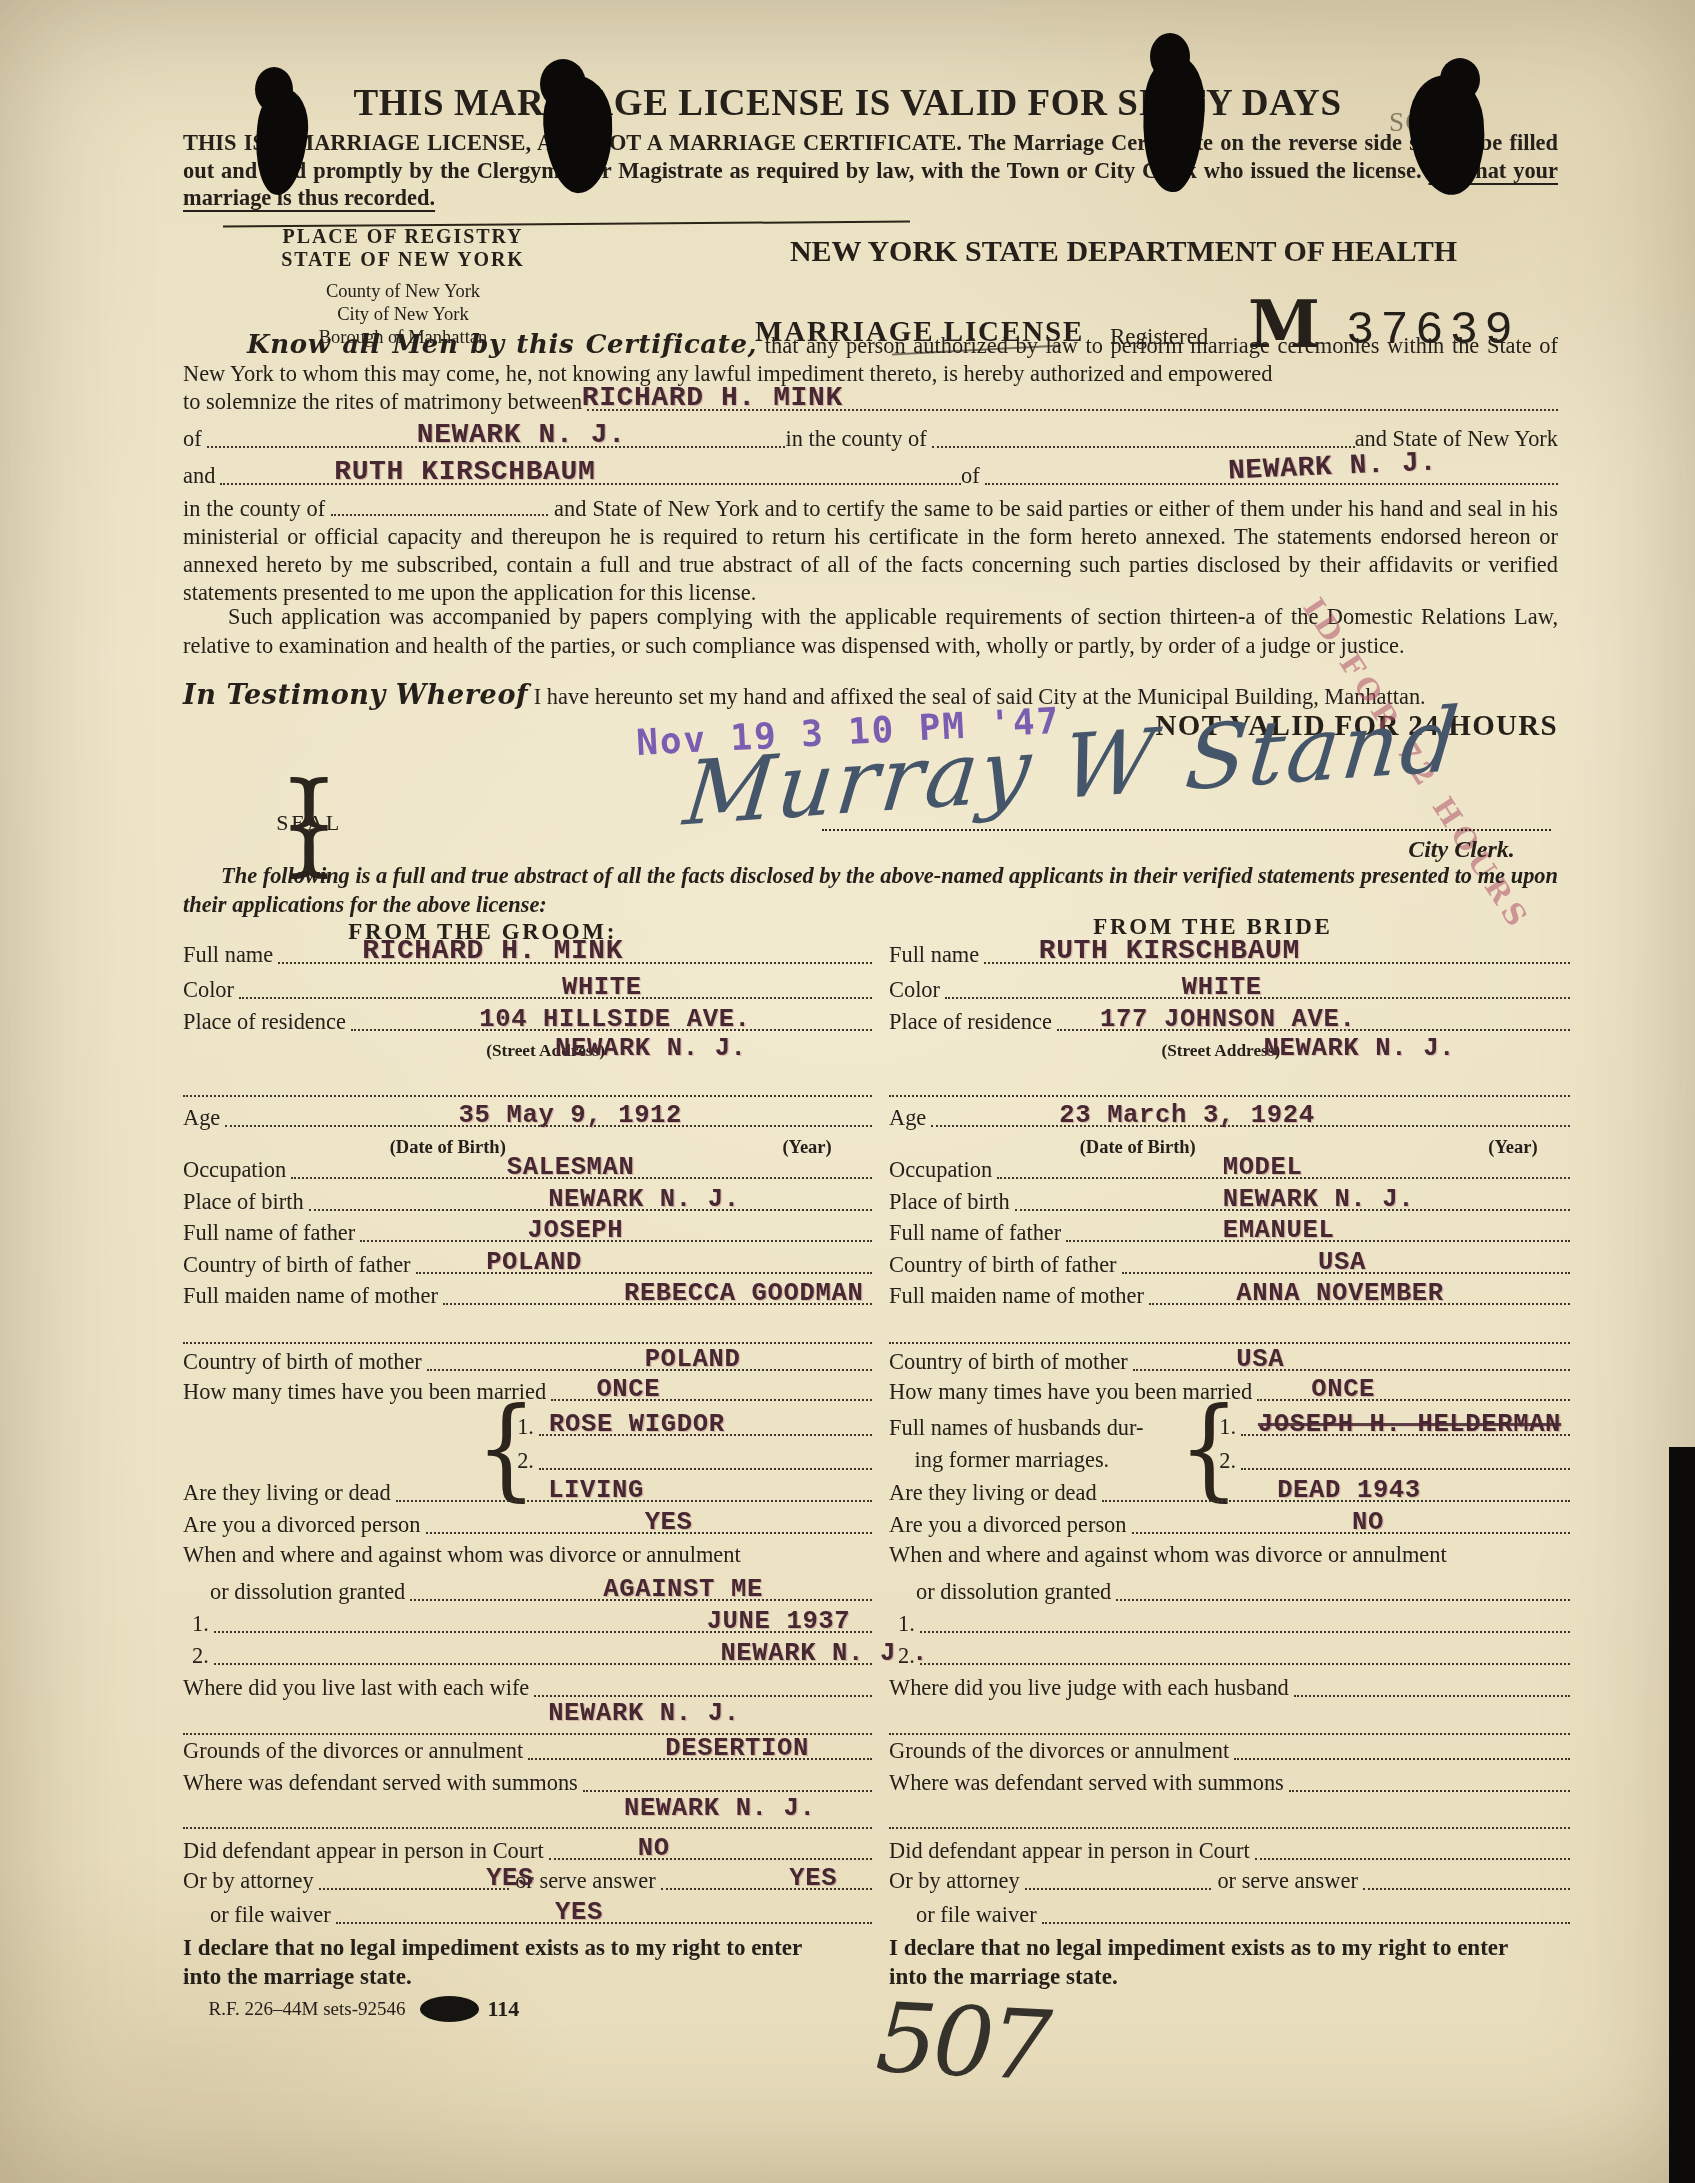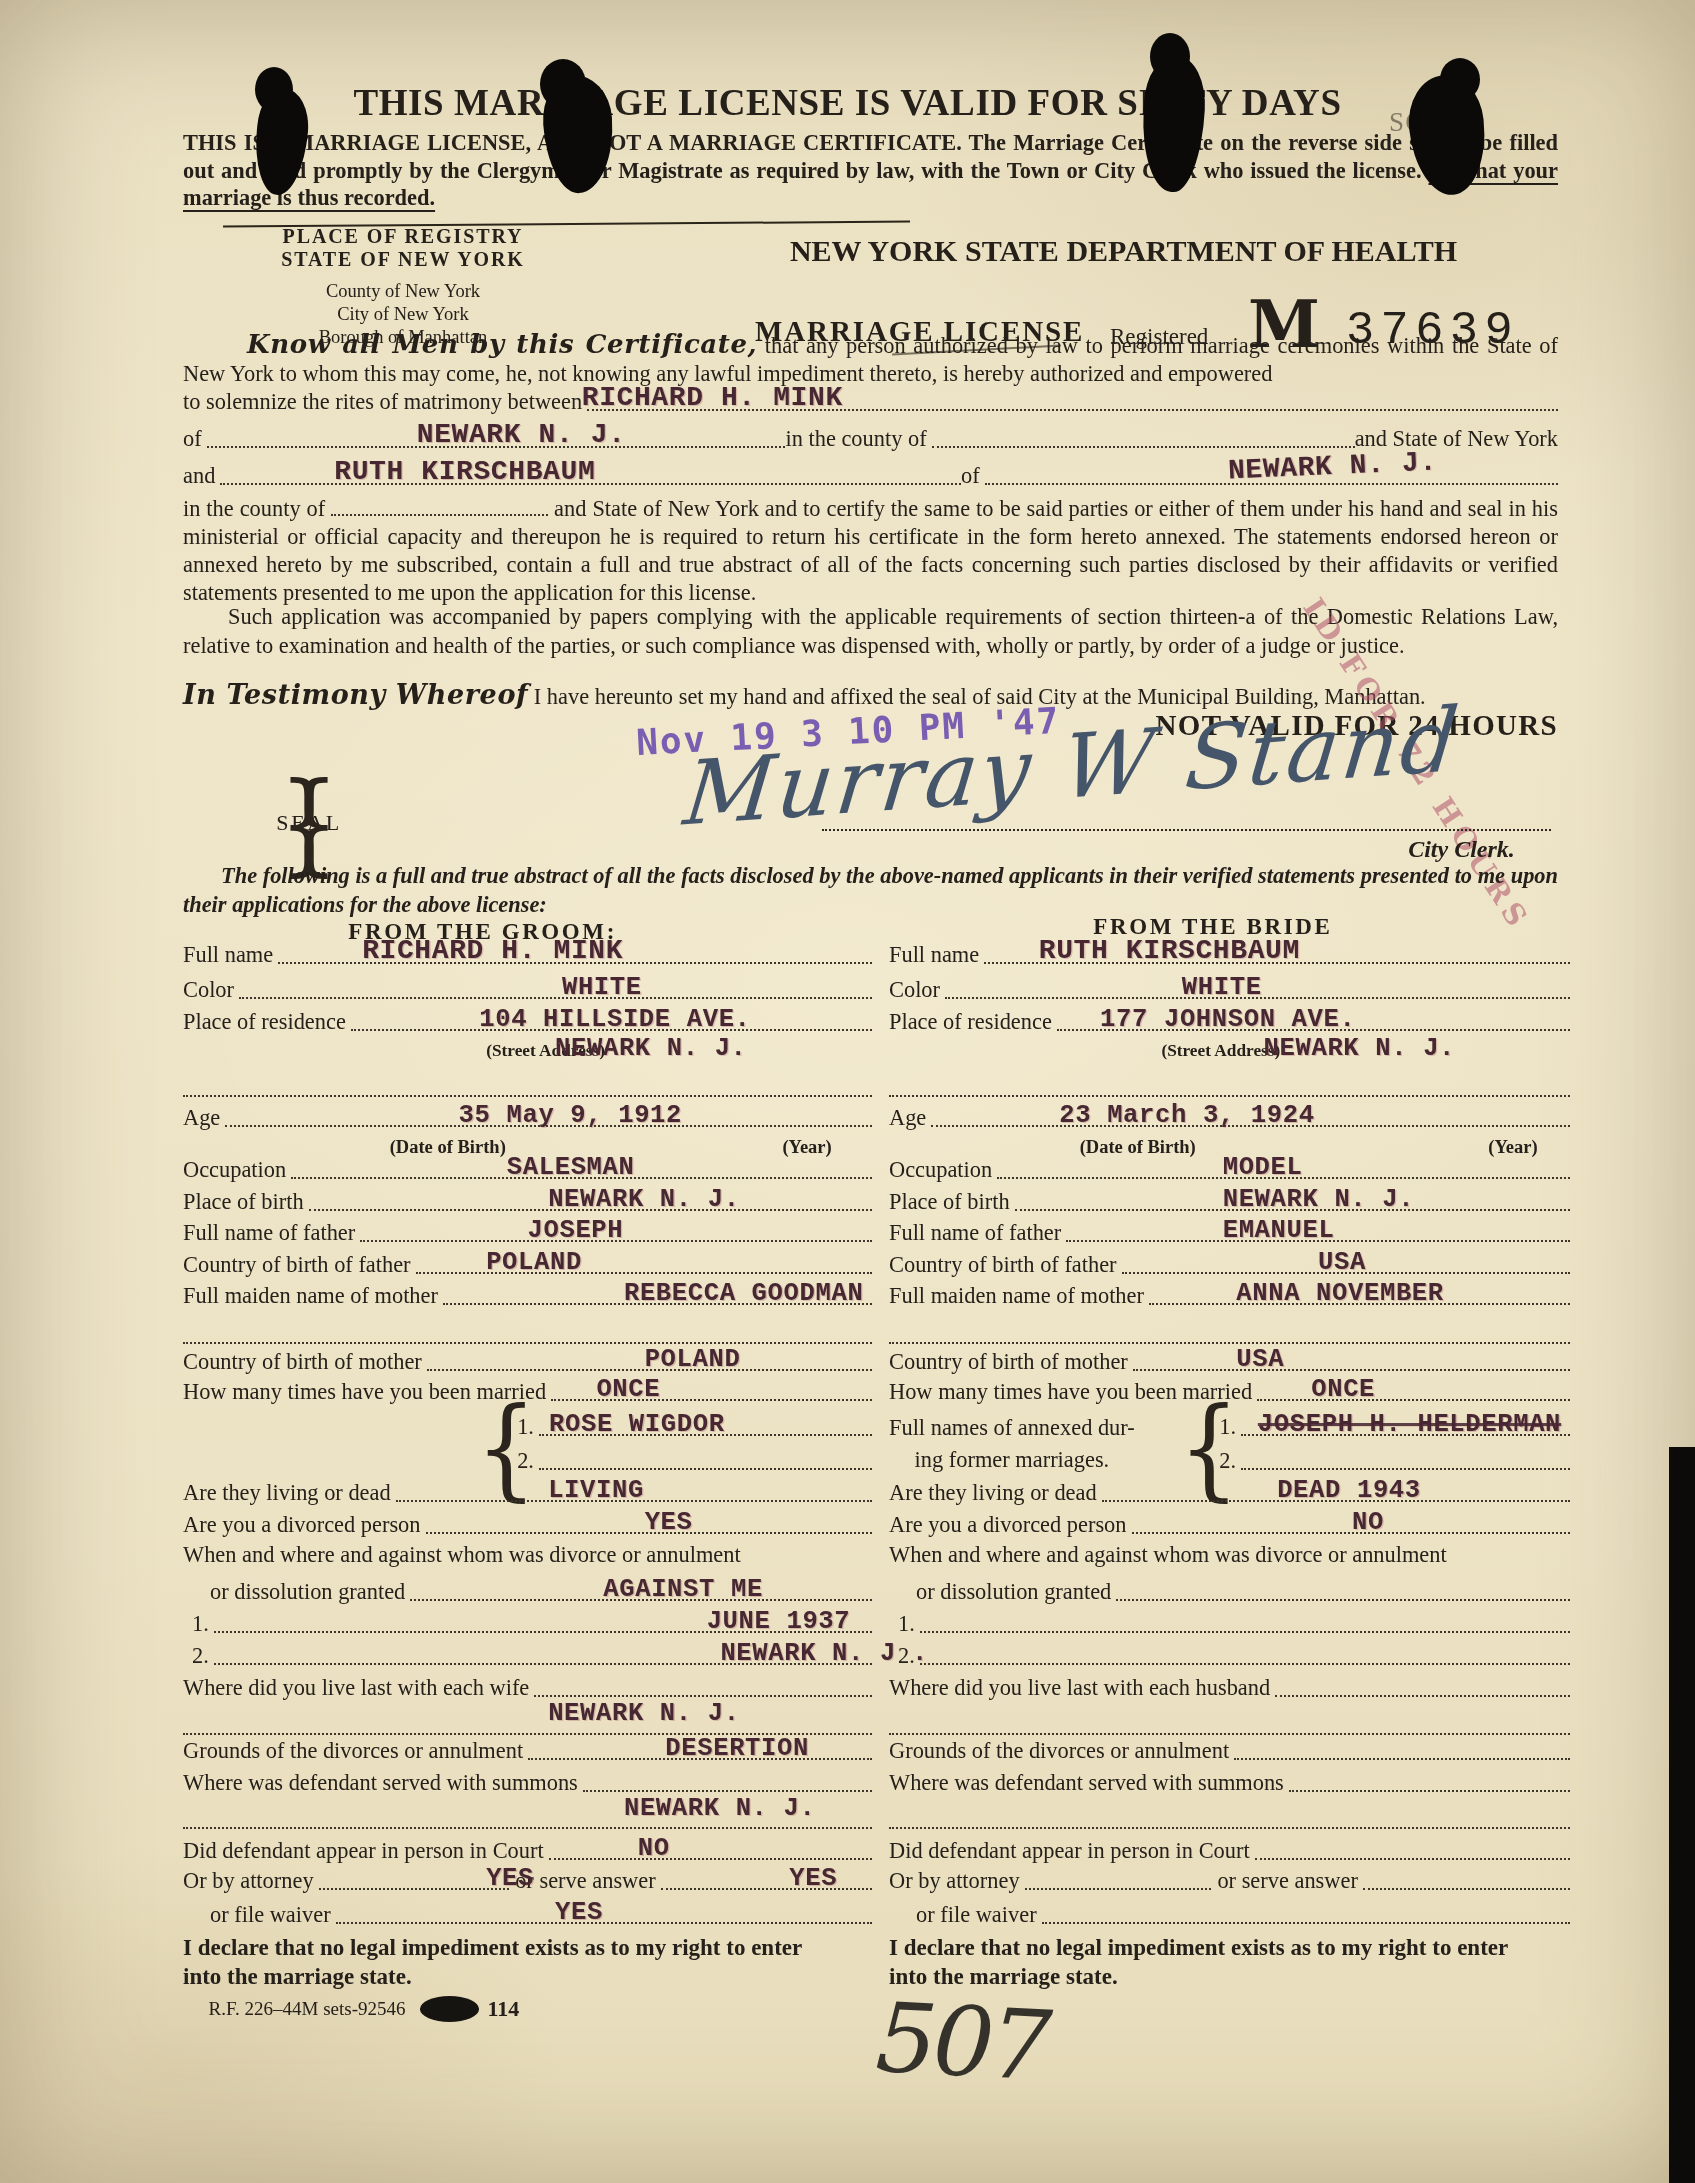--- a/index.html
+++ b/index.html
@@ -340,21 +340,21 @@
         <span class="d"></span>
       <span class="tv" style="left:51%;">USA</span>
     </div>
     <div class="r" style="top:461px;left:0;width:100%;">
       <span class="l">How many times have you been married</span>
         <span class="d"></span>
       <span class="tv" style="left:62%;">ONCE</span>
     </div>
 
     <div class="abs" style="top:498px;left:0;width:56%;font-size:22.4px;line-height:32px;">
-      <div>Full names of annexed dur-</div>
+      <div>Full names of husbands dur-</div>
       <div style="padding-left:25.6px;">ing former marriages.</div>
     </div>
     <div class="brace" style="top:486px;left:42.5%;">{</div>
     <div class="r" style="top:496px;left:48.5%;width:51.5%;">
       <span class="l">1.</span>
         <span class="d"></span>
       <span class="tv" style="left:11%;text-decoration:line-through;text-decoration-color:rgba(70,40,50,.85);text-decoration-thickness:2.6px;">JOSEPH H. HELDERMAN</span>
     </div>
     <div class="r" style="top:530px;left:48.5%;width:51.5%;">
       <span class="l">2.</span>
@@ -381,21 +381,21 @@
     <div class="r" style="top:693px;left:0;width:100%;">
       <span class="l" style="padding-left:9px;">1.</span>
         <span class="d"></span>
     </div>
     <div class="r" style="top:725px;left:0;width:100%;">
       <span class="l" style="padding-left:9px;">2.</span>
         <span class="d"></span>
     </div>
 
     <div class="r" style="top:757px;left:0;width:100%;">
-      <span class="l">Where did you live last with each husband</span>
+      <span class="l">Where did you live judge with each husband</span>
         <span class="d"></span>
     </div>
     <div class="sep" style="top:819px;left:0;width:100%;"></div>
 
     <div class="r" style="top:820px;left:0;width:100%;">
       <span class="l">Grounds of the divorces or annulment</span>
         <span class="d"></span>
     </div>
     <div class="r" style="top:852px;left:0;width:100%;">
       <span class="l">Where was defendant served with summons</span>

